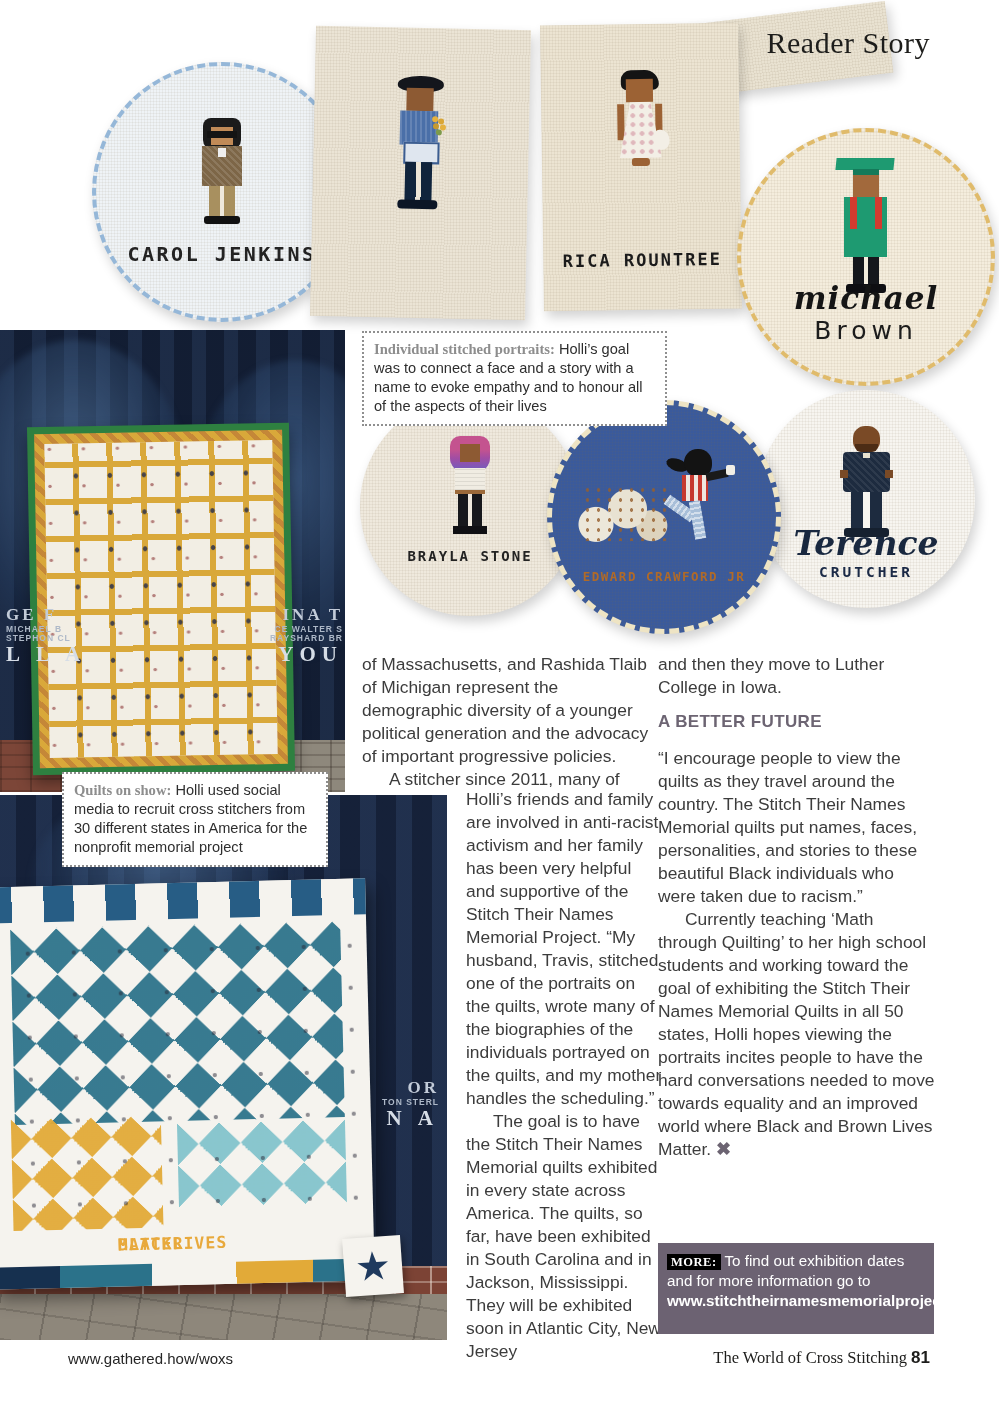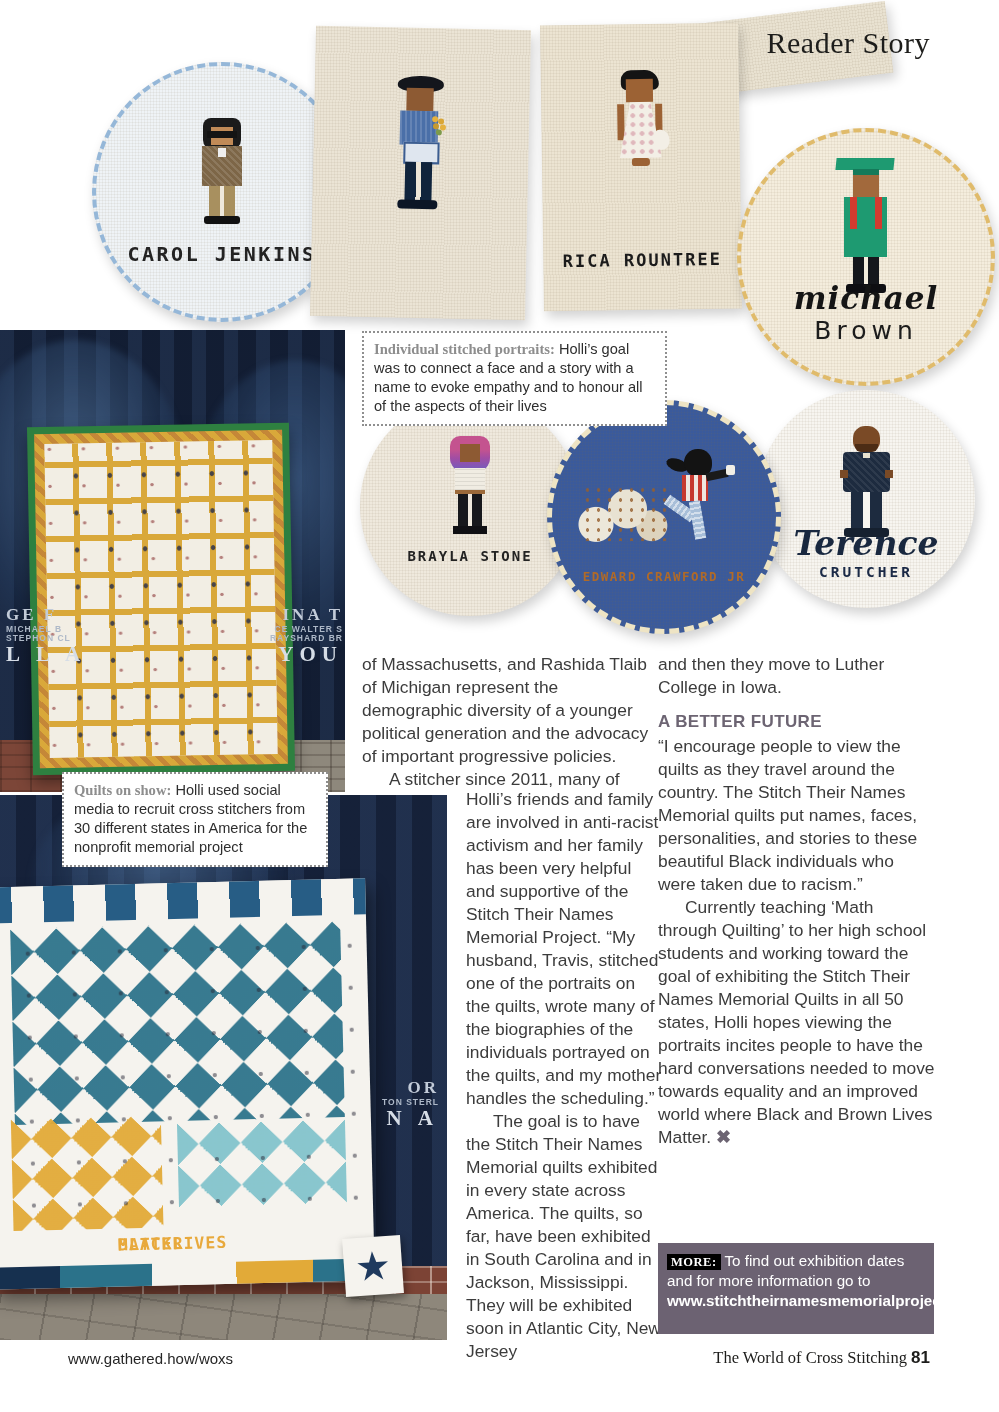--- a/index.html
+++ b/index.html
@@ -21,21 +21,21 @@
   #cap1{left:362px;top:331px;width:281px;}
   #cap2{left:62px;top:772px;width:242px;}
 
   
   .body-col{position:absolute;font-size:17.4px;line-height:23px;color:#3c3c3c;z-index:20;}
   .body-col p{margin:0;}
   .indent{text-indent:27px;}
   #col1a{left:362px;top:653px;width:288px;}
   #col1b{left:454px;top:788px;width:197px;margin-left:12px;}
   #col2{left:658px;top:653px;width:278px;}
-  .sect-head{font-weight:bold;color:#6c6472;font-size:17px;letter-spacing:.4px;margin:11px 0 2px !important;}
+  .sect-head{font-weight:bold;color:#6c6472;font-size:17px;letter-spacing:.4px;margin:11px 0 14px !important;}
   .end-mark{color:#6c6472;font-weight:bold;font-size:18px;}
 
   
   .more-box{position:absolute;left:658px;top:1243px;width:258px;background:#6c6272;color:#fff;
     padding:8px 9px 23px;font-size:15.2px;line-height:1.32;z-index:20;}
   .more-label{background:#000;color:#fff;font-family:"Liberation Serif",serif;font-size:12.5px;
     font-weight:bold;padding:1px 4px;letter-spacing:.5px;}
   .more-url{font-weight:bold;}
 
   

